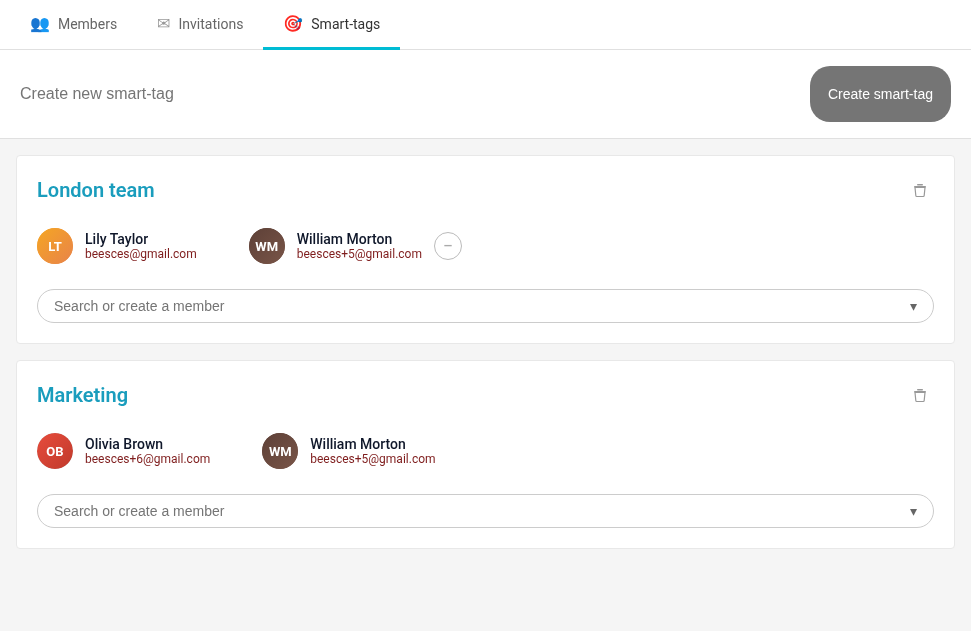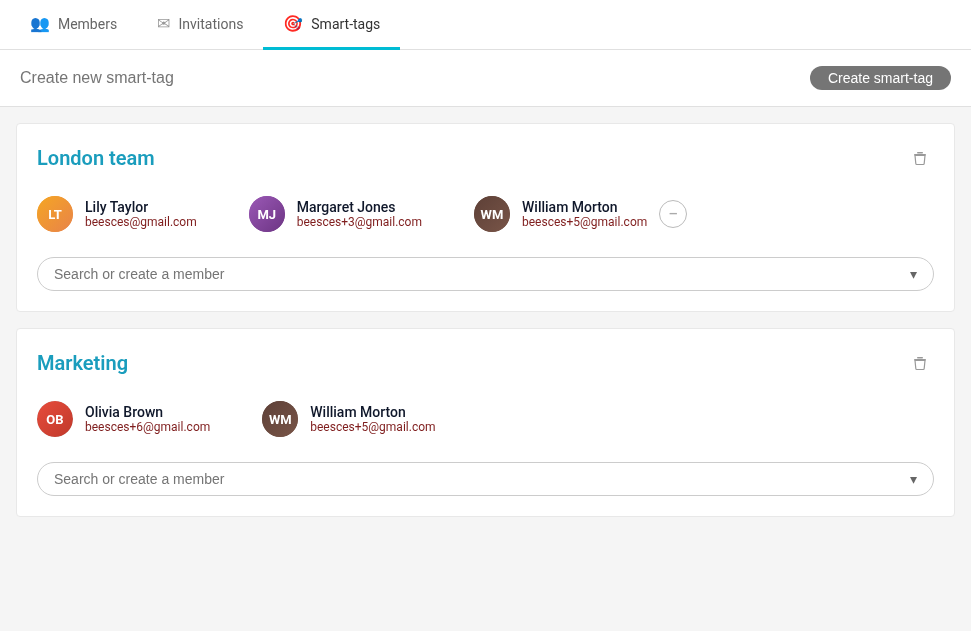--- a/index.html
+++ b/index.html
@@ -55,21 +55,21 @@
       outline: none;
       font-size: 16px;
       color: #999;
       background: transparent;
     }
     .create-smart-tag-btn {
       background: #757575;
       color: #fff;
       border: none;
       border-radius: 20px;
-      padding: 4px 18px;
+      padding: 20px 18px;
       font-size: 14px;
       cursor: pointer;
       white-space: nowrap;
     }
 
     
     .content {
       padding: 16px;
       display: flex;
       flex-direction: column;
@@ -247,30 +247,20 @@
         <div class="avatar avatar-lily">
           <div class="avatar-img" style="background: linear-gradient(135deg, #f5a623, #e8834a);">LT</div>
         </div>
         <div class="member-info">
           <div class="member-name">Lily Taylor</div>
           <div class="member-email">beesces@gmail.com</div>
         </div>
         <div class="remove-btn">−</div>
       </div>
 
-      <div class="member-row">
-        <div class="avatar avatar-margaret">
-          <div class="avatar-img" style="background: linear-gradient(135deg, #9b59b6, #6c3483);">MJ</div>
-        </div>
-        <div class="member-info">
-          <div class="member-name">Margaret Jones</div>
-          <div class="member-email">beesces+3@gmail.com</div>
-        </div>
-        <div class="remove-btn">−</div>
-      </div>
 
       <div class="member-row hovered">
         <div class="avatar avatar-william">
           <div class="avatar-img" style="background: linear-gradient(135deg, #5d4037, #795548);">WM</div>
         </div>
         <div class="member-info">
           <div class="member-name">William Morton</div>
           <div class="member-email">beesces+5@gmail.com</div>
         </div>
         <div class="remove-btn" style="opacity:1;">−</div>

